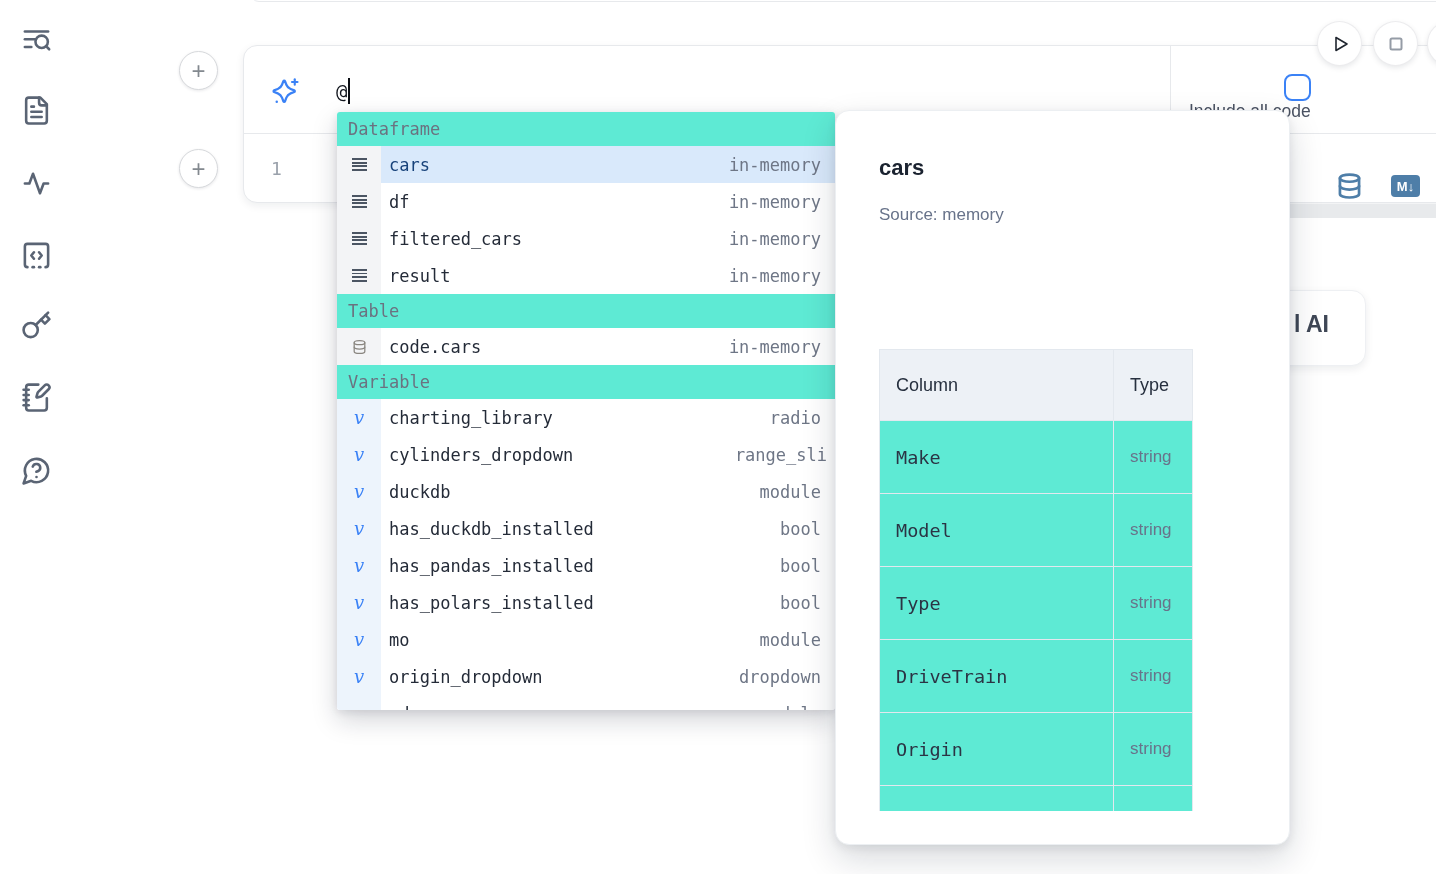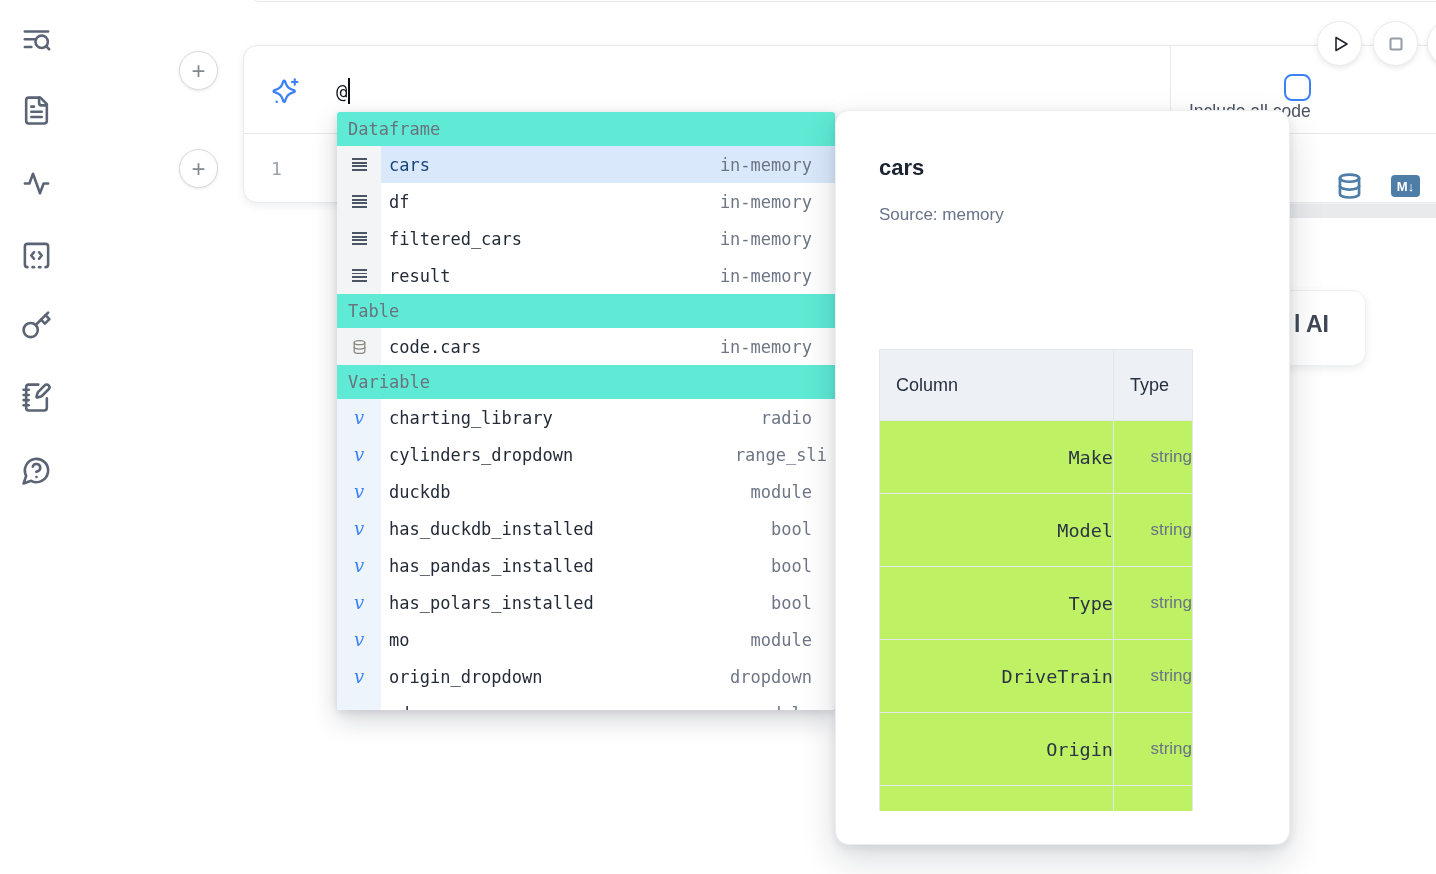--- a/index.html
+++ b/index.html
@@ -62,40 +62,40 @@
     border-radius:3px;box-shadow:0 10px 26px rgba(15,23,42,.18),0 2px 8px rgba(15,23,42,.10);}
   .ac-header{height:34px;background:#5eead4;display:flex;align-items:center;padding-left:11px;
     font:17px var(--mono);color:#6b7280;}
   .ac-row{height:37px;display:flex;align-items:stretch;background:#fff;cursor:pointer;}
   .ac-gutter{flex:0 0 44px;display:flex;align-items:center;justify-content:center;background:#f3f4f6;}
   .ac-row.var .ac-gutter{background:#edf4fc;}
   .ac-main{flex:1;display:flex;align-items:center;padding-left:8px;overflow:hidden;}
   .ac-row.selected .ac-main{background:#d9e9fb;}
   .ac-name{font:17px var(--mono);color:#242b38;white-space:nowrap;}
   .ac-row.selected .ac-name{color:#17427a;}
-  .ac-type{margin-left:auto;font:17px var(--mono);color:#6e7686;padding-right:23px;white-space:nowrap;}
+  .ac-type{margin-left:auto;font:17px var(--mono);color:#6e7686;padding-right:14px;white-space:nowrap;}
   .ac-type.clipped{padding-right:8px;}
   .icon-lines{width:15px;height:13px;
     background:repeating-linear-gradient(to bottom,#4b5563 0 1.8px,transparent 1.8px 3.7px);}
   .v-glyph{font:italic 18px "DejaVu Serif", serif;color:#3b82f6;}
   .db-mini{width:15px;height:16px;}
 
   
   .preview{position:absolute;left:835px;top:110px;width:455px;height:735px;background:#fff;
     border:1px solid #eceff2;border-radius:14px;
     box-shadow:0 14px 34px rgba(15,23,42,.16),0 3px 10px rgba(15,23,42,.08);}
   .pv-title{position:absolute;left:43px;top:44px;font:700 22px var(--sans);color:#1b2330;}
   .pv-source{position:absolute;left:43px;top:94px;font:17px var(--sans);color:#68738a;}
   .pv-badge{position:absolute;left:43px;top:144px;width:365px;height:46px;background:#eff3f8;border-radius:8px;
     font:18px var(--sans);color:#242c3d;line-height:46px;padding-left:17px;}
   .tbl-clip{position:absolute;left:43px;top:238px;width:369px;height:462px;overflow:hidden;}
   .pv-table{border-collapse:collapse;width:314px;}
   .pv-table th{height:71px;background:#edf1f6;border:1px solid #e3e8ee;text-align:left;padding-left:16px;
     font:400 18px var(--sans);color:#27303f;}
-  .pv-table td{height:73px;background:#bef264;border:1px solid #e3e8ee;padding-left:16px;text-align:right;}
+  .pv-table td{height:73px;background:#5eead4;border:1px solid #e3e8ee;padding-left:16px;}
   .pv-table td.cname{font:18.5px var(--mono);color:#2b3444;width:234px;}
   .pv-table td.ctype{font:17px var(--sans);color:#68738a;}
 </style>
 </head>
 <body>
 
 <div class="stage">
 
   <div class="prev-cell"></div>
 

